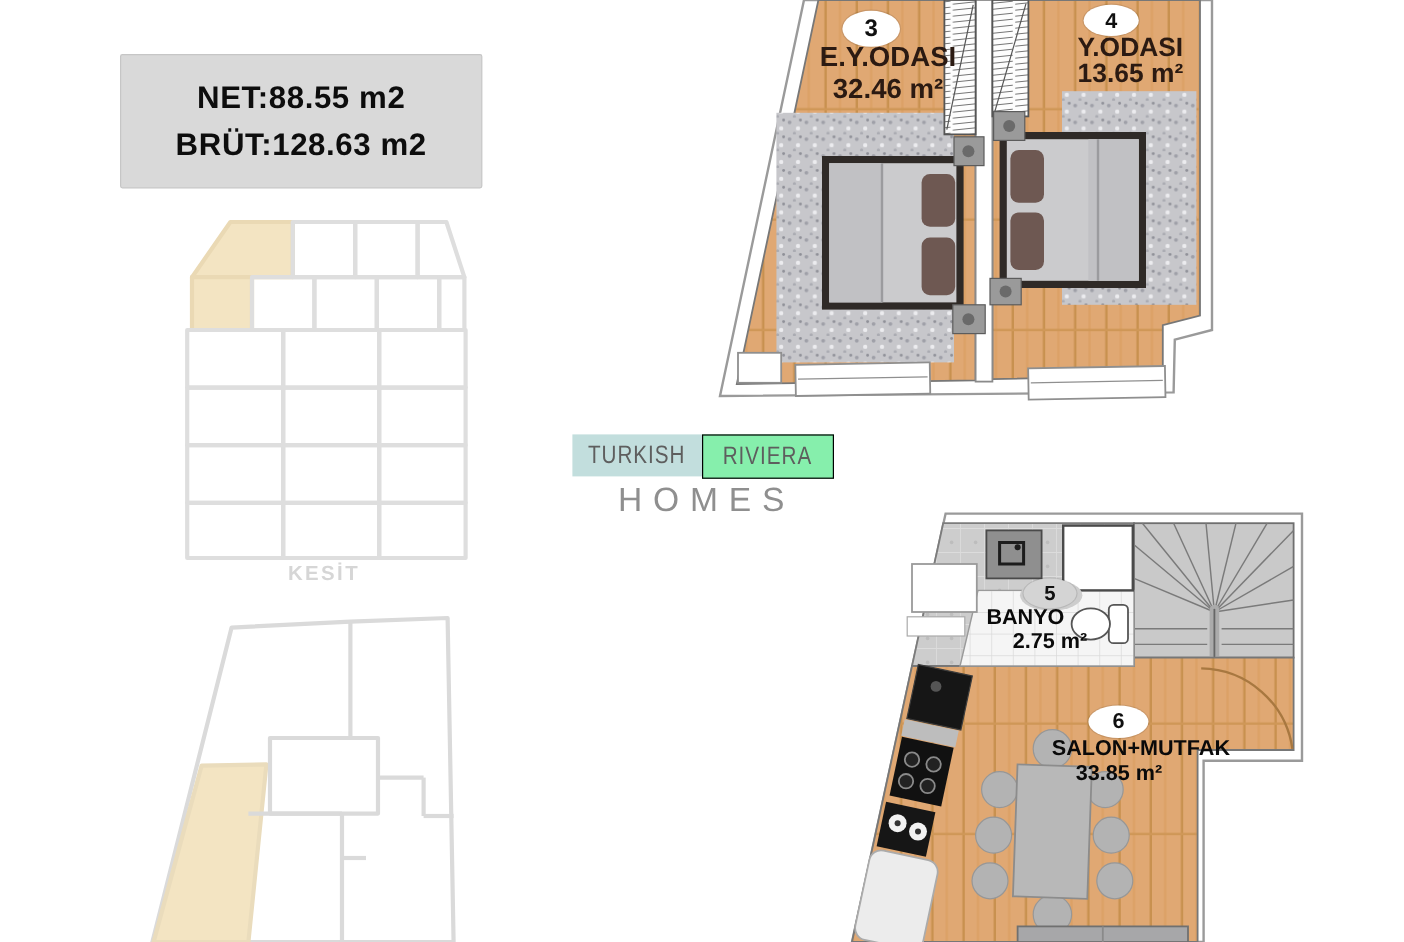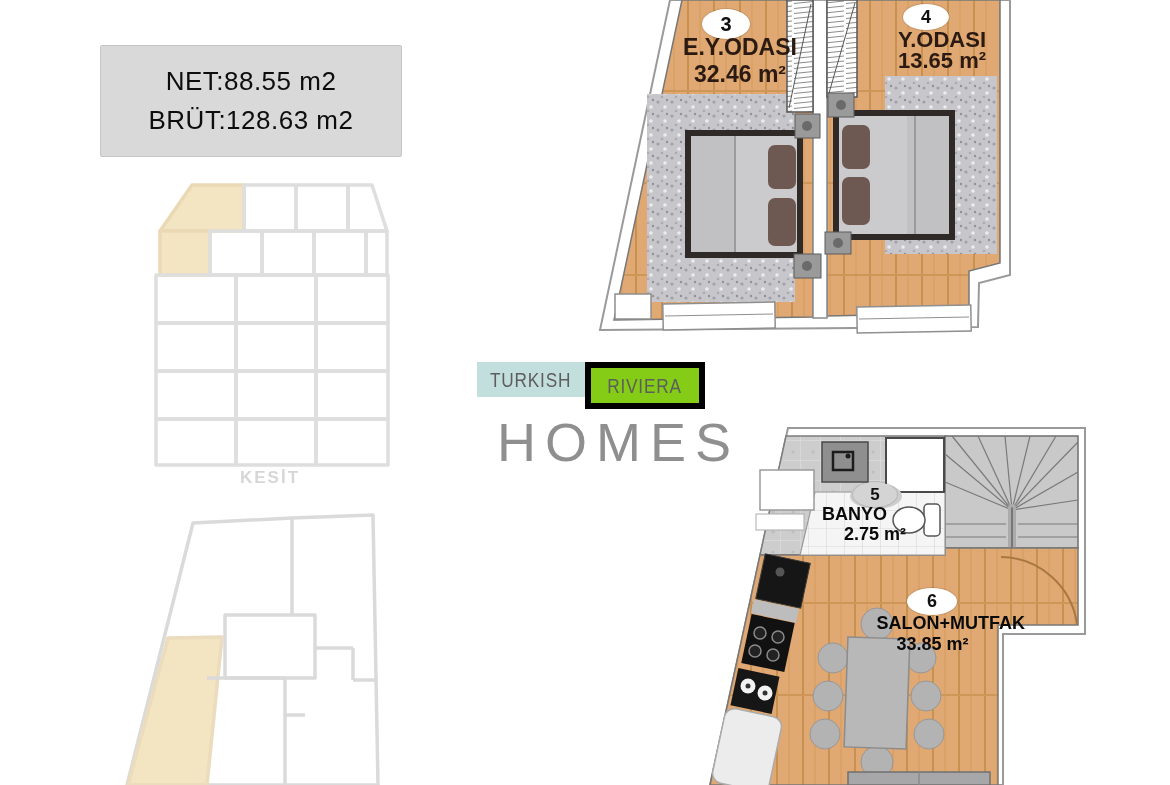--- a/index.html
+++ b/index.html
@@ -4,35 +4,35 @@
 <style>
   html,body{margin:0;padding:0;background:#ffffff;}
   #canvas{position:relative;width:1170px;height:785px;background:#fff;overflow:hidden;
           font-family:"Liberation Sans",sans-serif;}
   .abs{position:absolute;}
 
   
   .info-box{left:100px;top:45px;width:300px;height:110px;background:var(--info_bg,#d9d9d9);
             border:1px solid #c6c6c6;border-radius:2px;display:flex;flex-direction:column;
             justify-content:center;gap:8px;}
-  .info-line{text-align:center;font-weight:normal;font-size:26px;color:#0d0d0d;letter-spacing:0.5px;}
+  .info-line{text-align:center;font-weight:bold;font-size:26px;color:#0d0d0d;letter-spacing:0.5px;}
 
   
   .kesit-label{left:205px;top:468px;width:130px;text-align:center;font-weight:bold;
                font-size:17px;color:var(--faint,#d6d6d6);letter-spacing:2px;}
 
   
   .logo{left:477px;top:362px;}
   .logo-row{display:flex;}
   .logo-box{width:108px;height:35px;display:flex;align-items:center;justify-content:center;
             font-weight:normal;font-size:21px;color:#5e5e5e;}
   .logo-box span{display:inline-block;transform:scaleX(0.82);letter-spacing:1px;white-space:nowrap;}
   .logo-box.teal{background:var(--accent,#c2dedd);}
-  .logo-box.white{background:#84cc16;border:6px solid #000000;}
-  .logo-homes{margin-top:2px;margin-left:20px;font-size:54px;font-weight:100;
+  .logo-box.white{background:#86efac;border:1px solid #000000;}
+  .logo-homes{margin-top:2px;margin-left:38px;font-size:28px;font-weight:100;
               color:#8f8f8f;letter-spacing:9px;}
 
   
   .oval{background:#ffffff;border-radius:50%;text-align:center;font-weight:bold;color:#101010;
         box-shadow:0 0 0 1px rgba(0,0,0,0.10);z-index:5;}
   .oval.gray{background:#d4d4d4;}
   .room-label{text-align:center;font-weight:bold;z-index:5;white-space:nowrap;}
   .upper-text{color:#2b1a12;}
   .lower-text{color:#0a0a0a;}
 </style>

